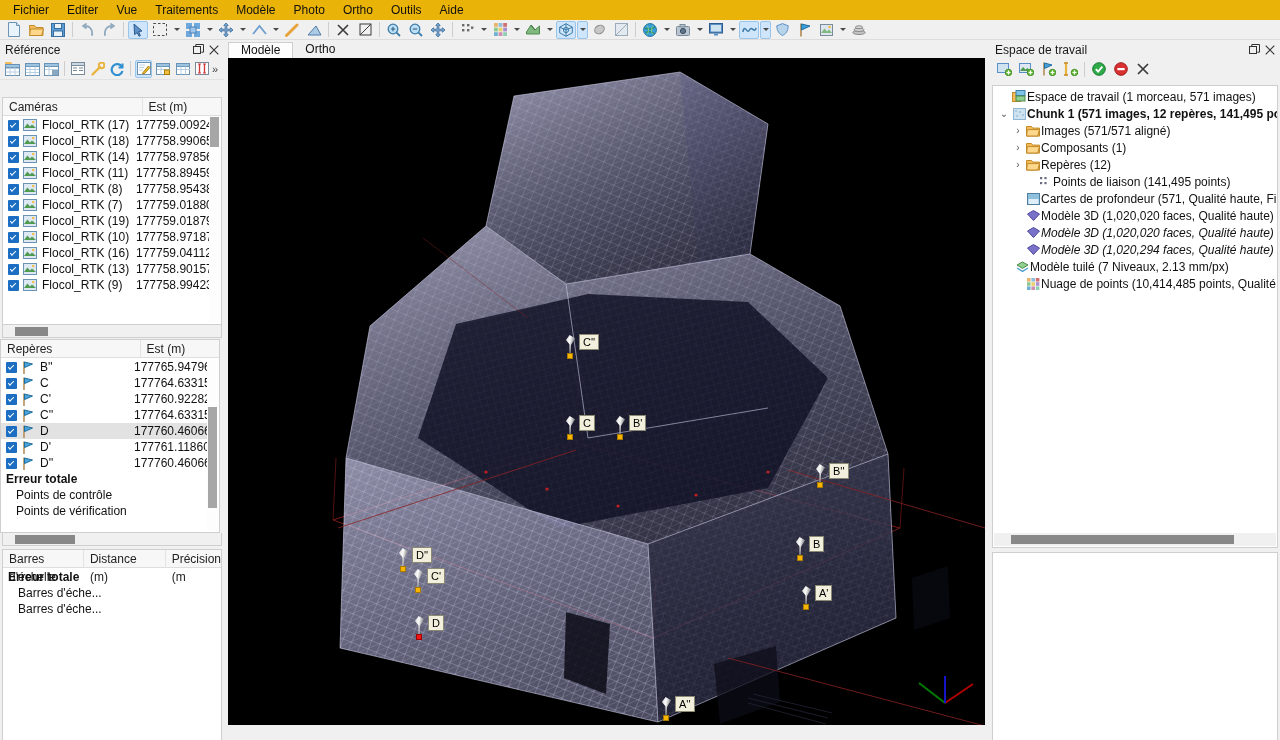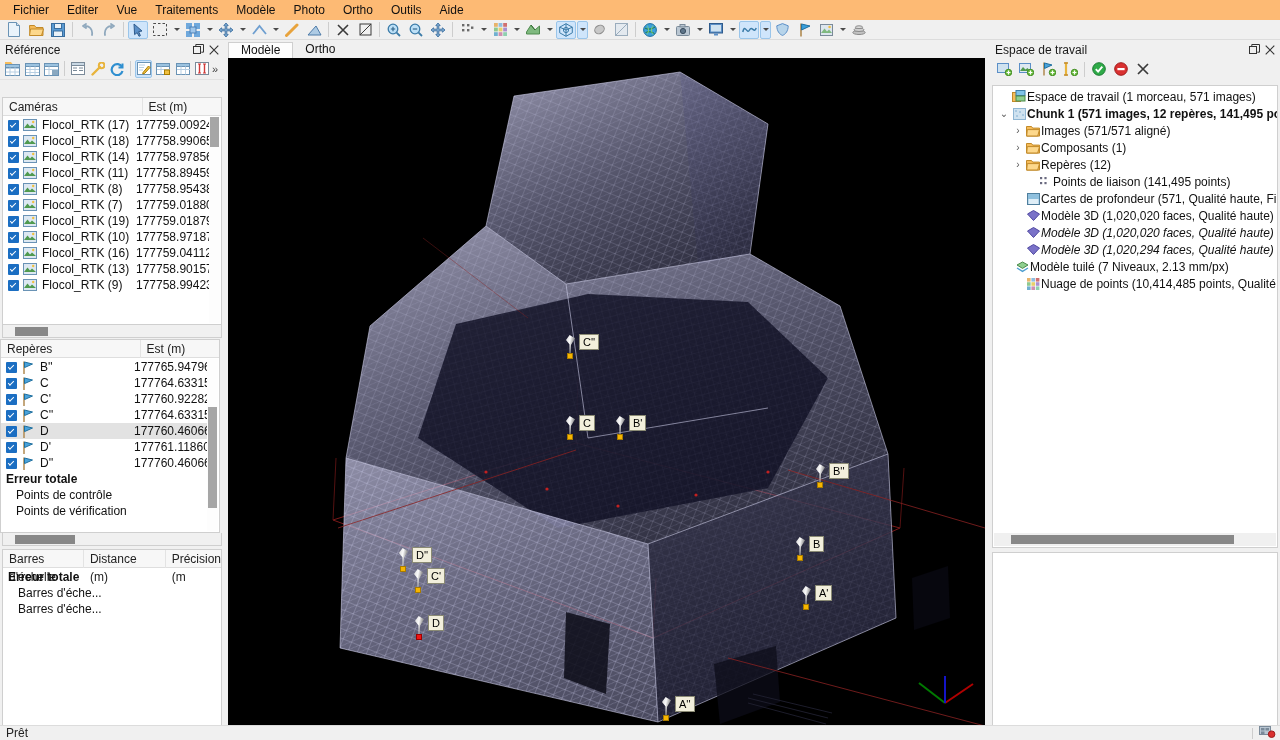--- a/index.html
+++ b/index.html
@@ -10,21 +10,21 @@
     font-family: "Liberation Sans", sans-serif;
     font-size: 12px;
     color: #000;
     background: #f0f0f0;
   }
   #app { position: relative; width: 1280px; height: 740px; background: #f0f0f0; }
 
   
   .menubar {
     position: absolute; left: 0; top: 0; width: 1280px; height: 20px;
-    background: #fdba74; display: flex; align-items: center;
+    background: #eab308; display: flex; align-items: center;
     padding-left: 4px;
   }
   .menubar .mi {
     padding: 2px 9px; font-size: 12px; color: #111; cursor: default;
     line-height: 14px;
   }
 
   
   .toolbar {
     position: absolute; left: 0; top: 20px; width: 1280px; height: 20px;
@@ -1095,29 +1095,14 @@
         </div>
       </div>
       <div style="position:absolute; left:1px; right:1px; bottom:1px; height:13px; background:#f0f0f0;">
         <div style="position:absolute; left:17px; top:2px; width:223px; height:9px; background:#888;"></div>
       </div>
     </div>
 
     <div class="tree" style="position:absolute; left:2px; top:511px; width:286px; height:195px;"></div>
   </div>
 
-  <div class="statusbar">
-    <span>Prêt</span>
-    <span class="status-right">
-      <span style="display:inline-block;width:1px;height:11px;background:#cdcdcd;margin-right:6px;"></span>
-      <span>
-        <svg width="17" height="12" viewBox="0 0 17 12">
-            <rect x="0.5" y="0.5" width="11" height="8" fill="#b9c6d2" stroke="#7a8a99"></rect>
-            <rect x="2" y="2" width="3.5" height="2.5" fill="#7a8a99"></rect>
-            <rect x="6.5" y="2" width="3.5" height="2.5" fill="#7a8a99"></rect>
-            <rect x="2" y="5.5" width="3.5" height="2.5" fill="#7a8a99"></rect>
-            <circle cx="12.6" cy="8.2" r="3.3" fill="#d93030" stroke="#9e1c1c"></circle>
-          </svg>
-      </span>
-    </span>
-  </div>
 
 </div>
 
 </body></html>

